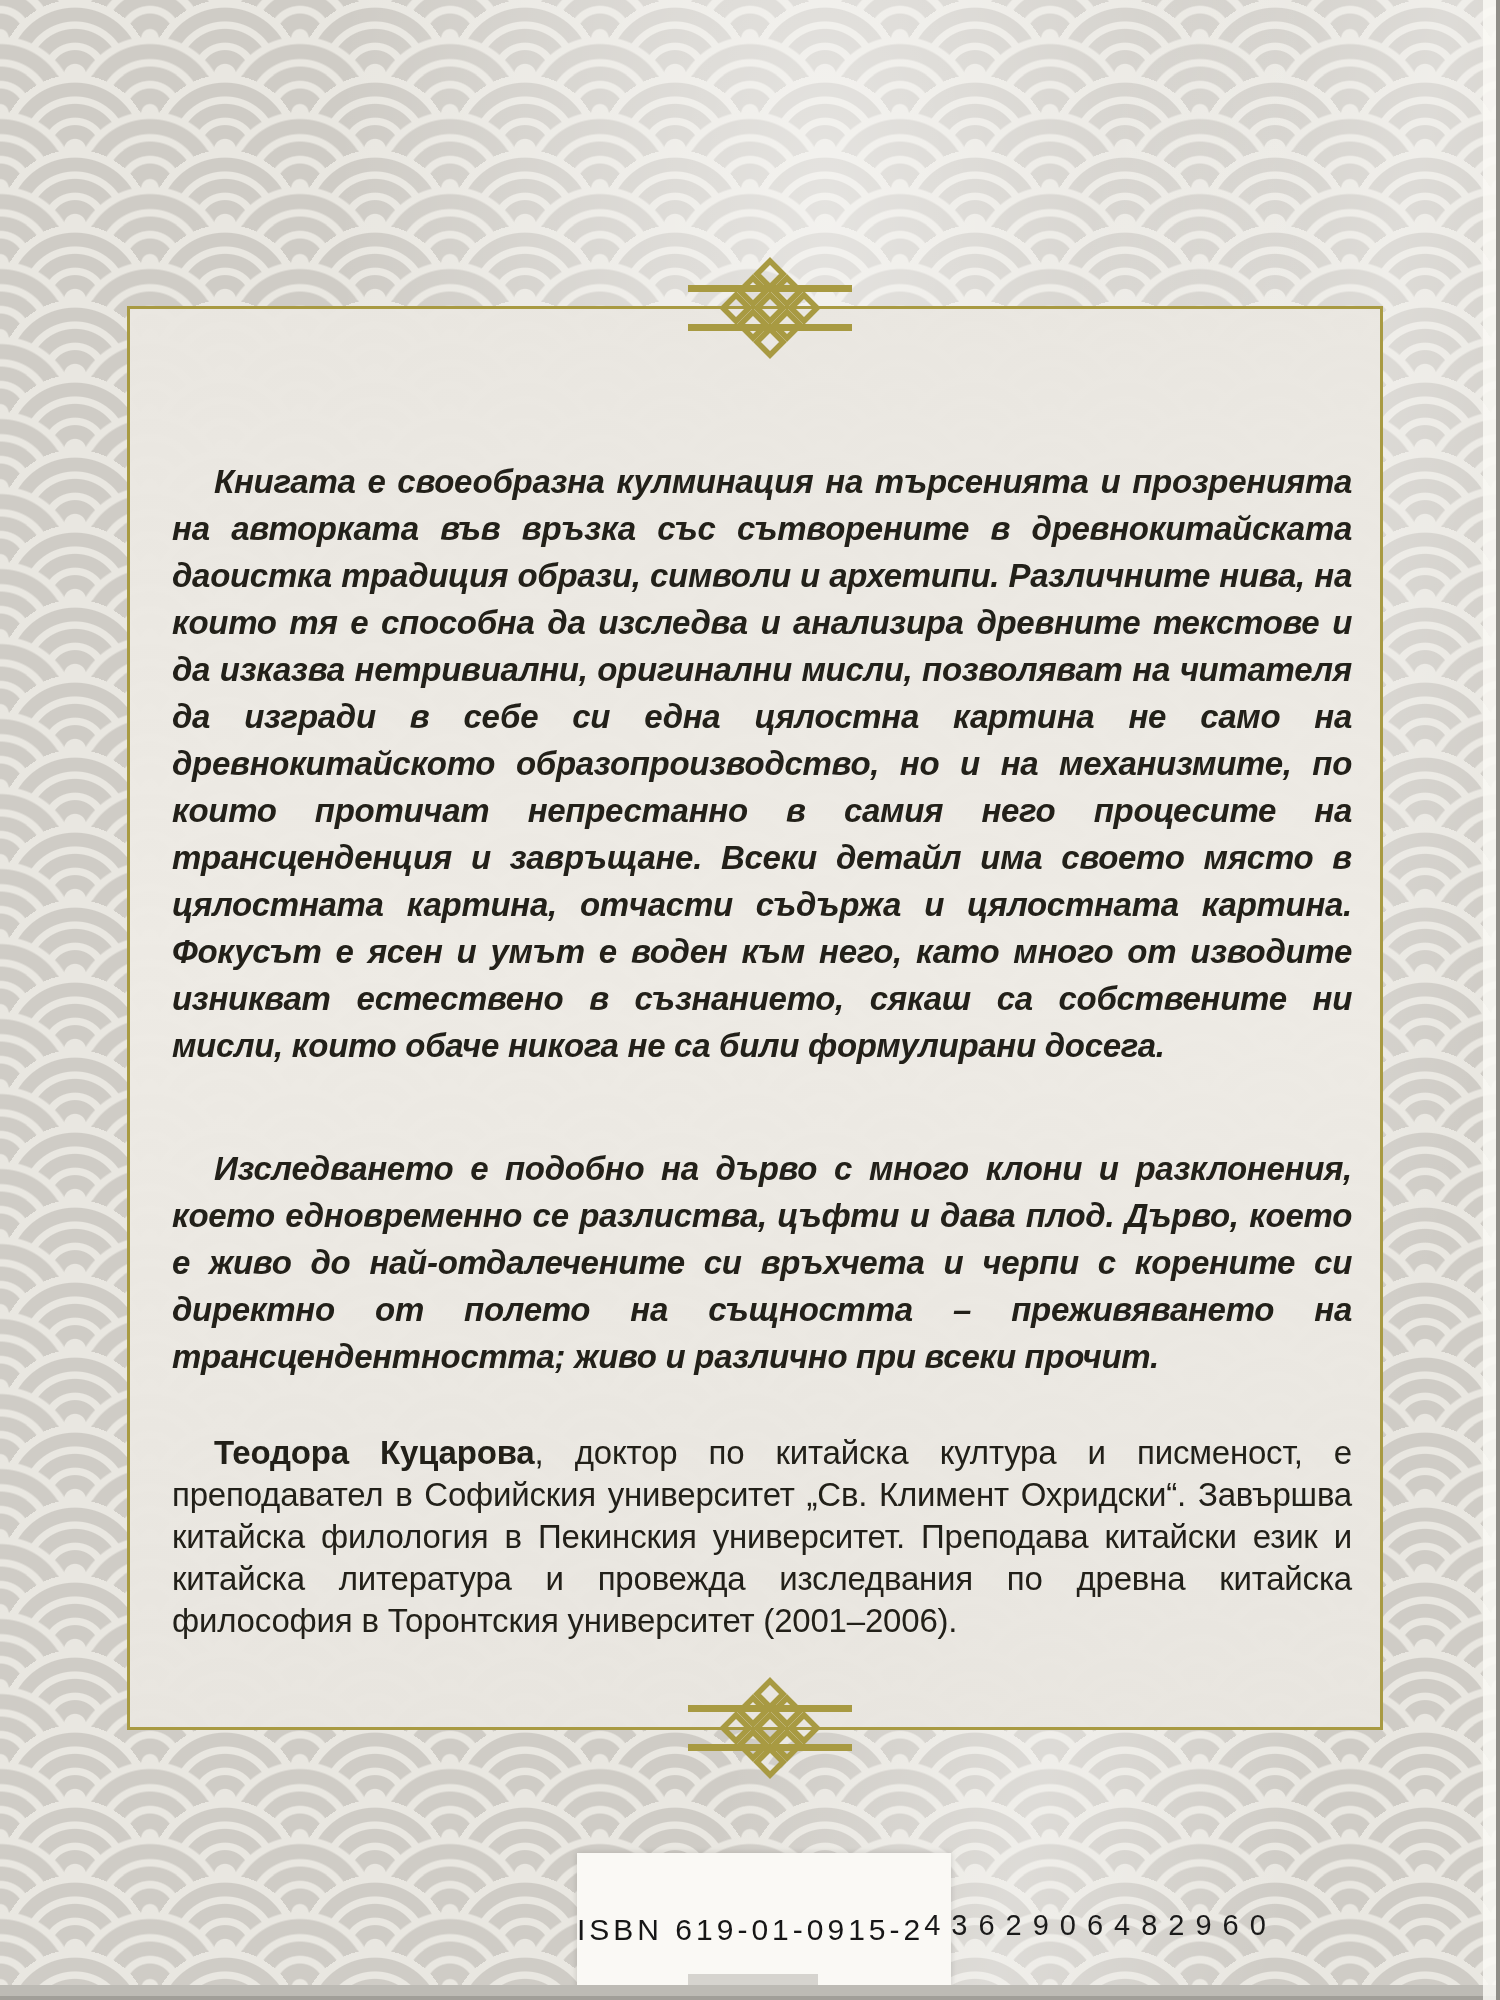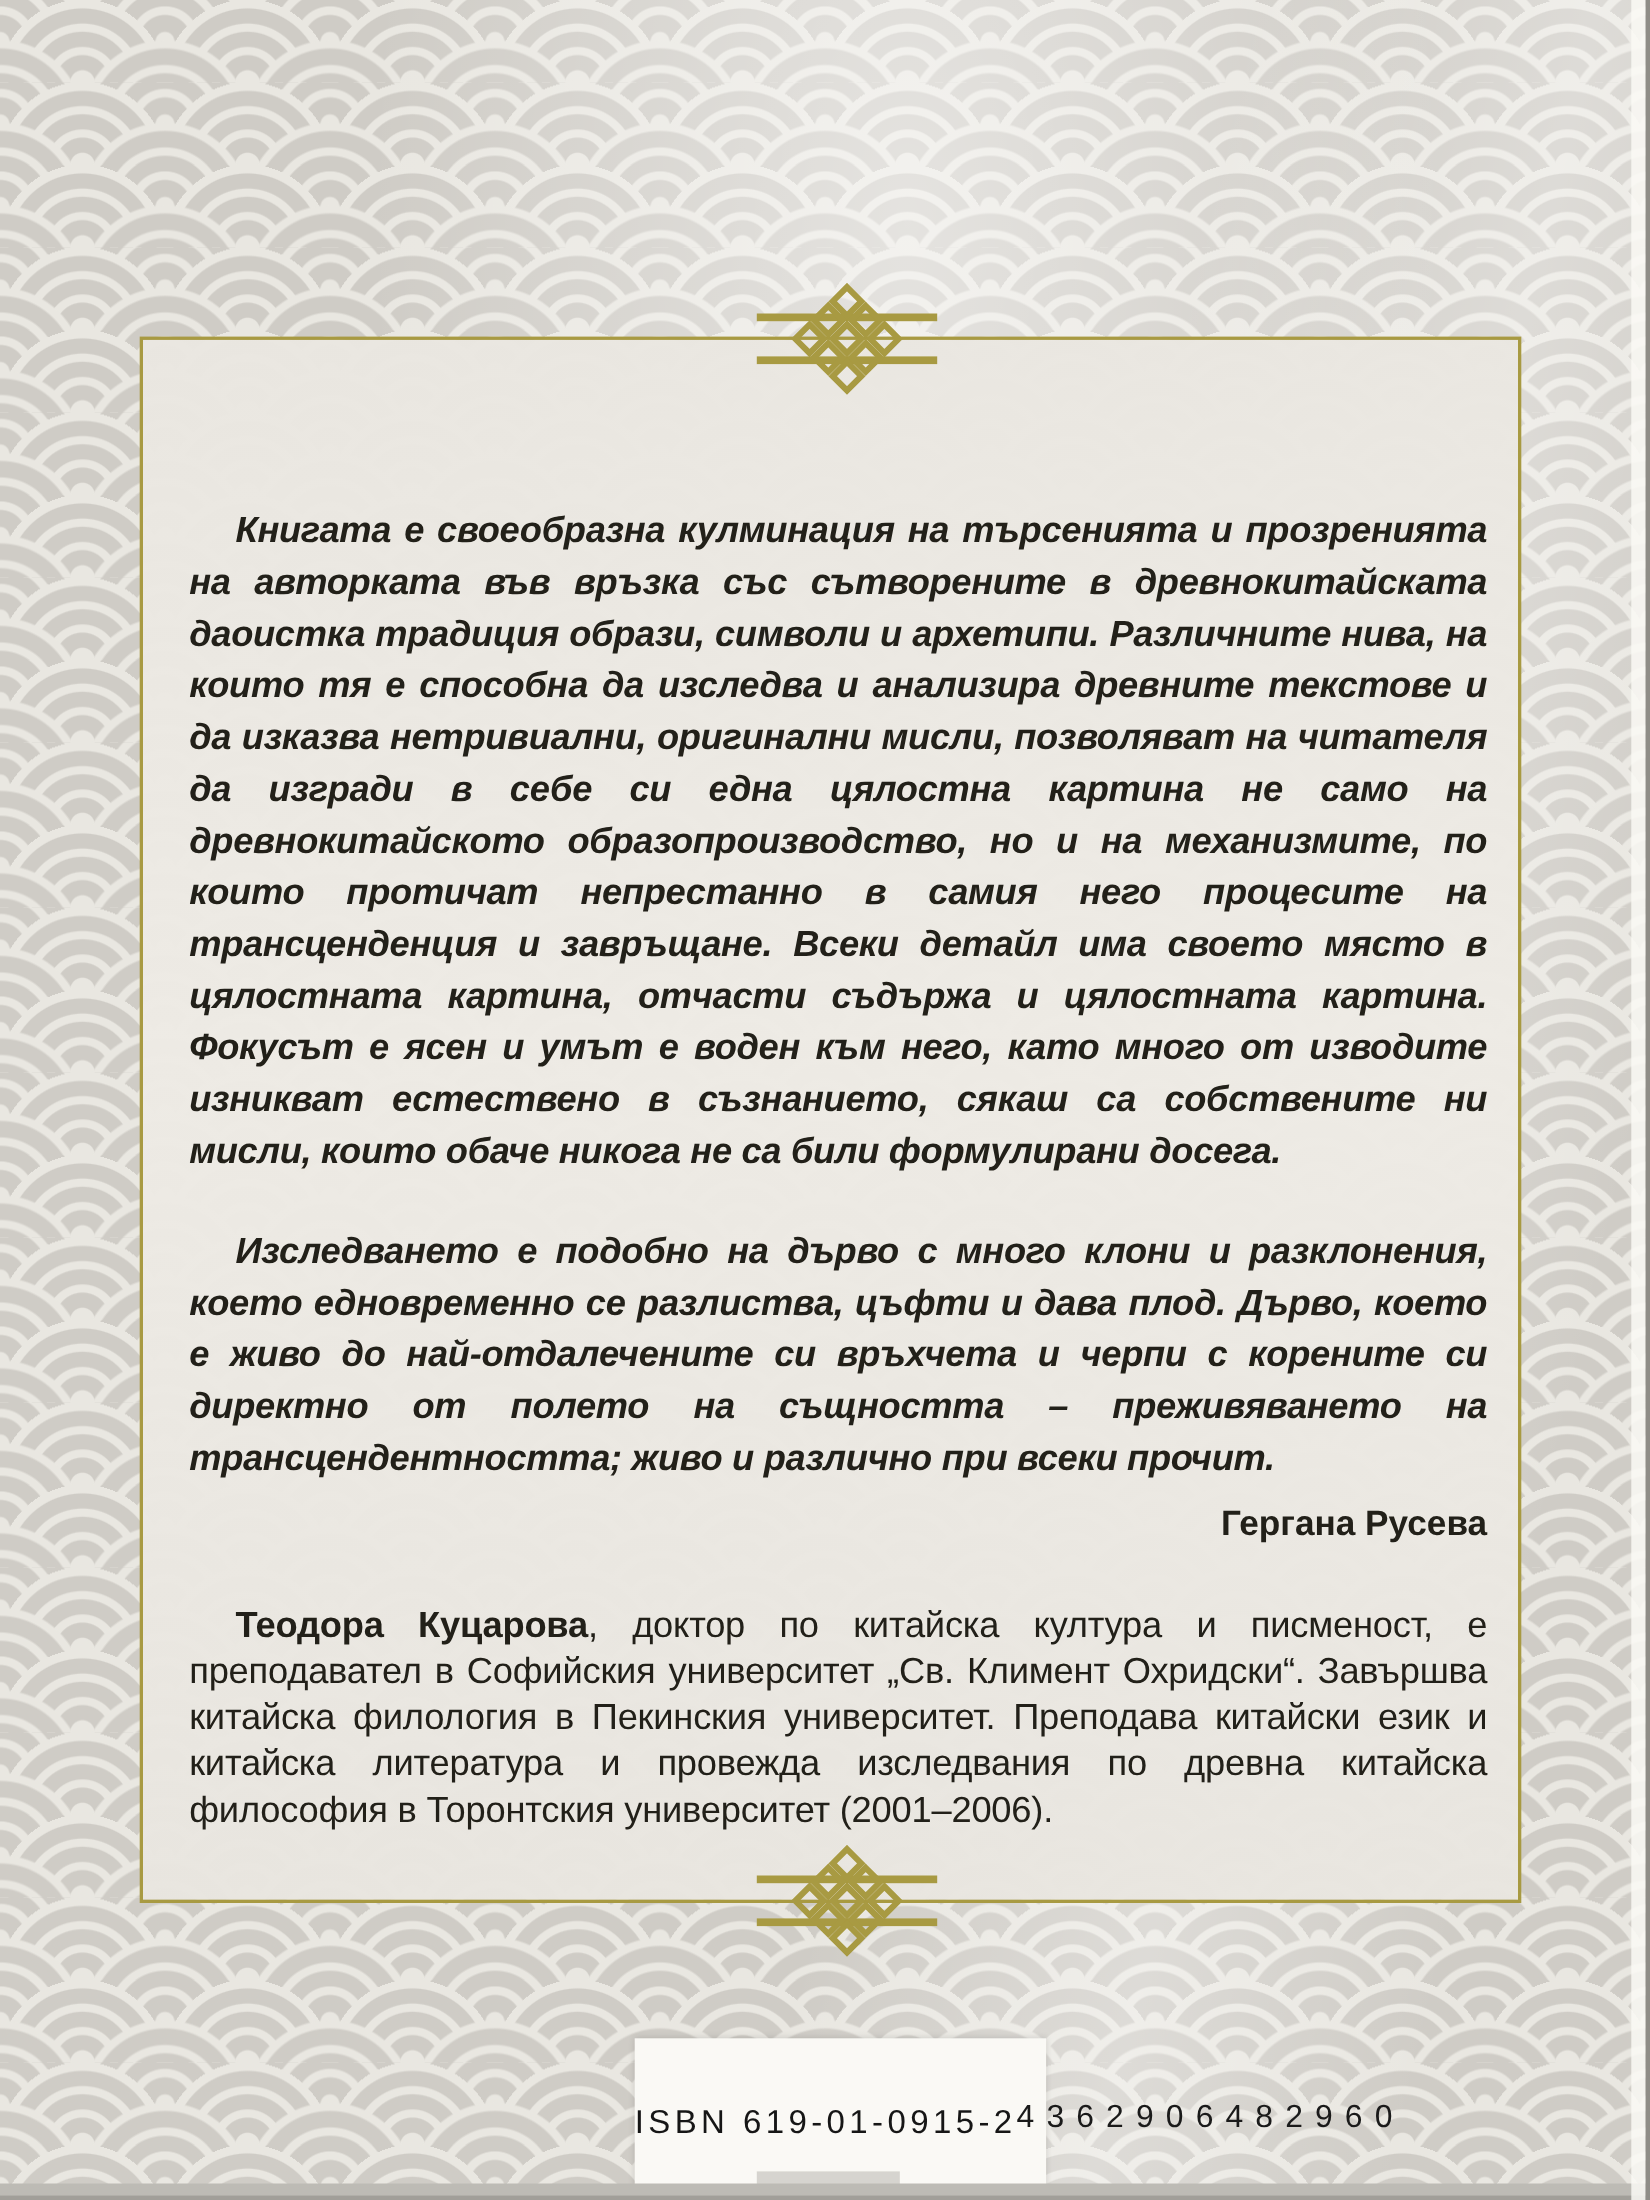--- a/index.html
+++ b/index.html
@@ -41,21 +41,21 @@
   .content{
     position:absolute;left:172px;top:458px;width:1180px;
     color:#222019;
   }
   .quote{
     margin:0;
     font-style:italic;font-weight:700;
     font-size:33px;line-height:47px;letter-spacing:-.3px;
     text-align:justify;text-indent:42px;
   }
-  .quote.second{margin-top:44px;}
+  .quote.second{margin-top:76px;}
   .attribution{
     margin:16px 0 0 0;
     font-weight:700;font-size:32px;line-height:40px;
     text-align:right;
   }
   .bio{
     margin:52px 0 0 0;
     font-weight:400;font-size:33px;line-height:42px;letter-spacing:-.2px;
     text-align:justify;text-indent:42px;
   }
@@ -126,21 +126,20 @@
       <path d="M144 47 l13 13 l-13 13 l-13 -13 Z"></path>
       <path d="M93 64 l13 13 l-13 13 l-13 -13 Z"></path>
       <path d="M127 64 l13 13 l-13 13 l-13 -13 Z"></path>
       <path d="M110 81 l13 13 l-13 13 l-13 -13 Z"></path>
     </g>
   </svg>
 
   <div class="content">
     <p class="quote">Книгата е своеобразна кулминация на търсенията и прозренията на авторката във връзка със сътворените в древнокитайската даоистка традиция образи, символи и архетипи. Различните нива, на които тя е способна да изследва и анализира древните текстове и да изказва нетривиални, оригинални мисли, позволяват на читателя да изгради в себе си една цялостна картина не само на древнокитайското образопроизводство, но и на механизмите, по които протичат непрестанно в самия него процесите на трансценденция и завръщане. Всеки детайл има своето място в цялостната картина, отчасти съдържа и цялостната картина. Фокусът е ясен и умът е воден към него, като много от изводите изникват естествено в съзнанието, сякаш са собствените ни мисли, които обаче никога не са били формулирани досега.</p>
     <p class="quote second">Изследването е подобно на дърво с много клони и разклонения, което едновременно се разлиства, цъфти и дава плод. Дърво, което е живо до най-отдалечените си връхчета и черпи с корените си директно от полето на същността – преживяването на трансцендентността; живо и различно при всеки прочит.</p>
-    <p class="attribution">Гергана Русева</p>
     <p class="bio"><span class="bio-name">Теодора Куцарова</span><span>, доктор по китайска култура и писменост, е преподавател в Софийския университет „Св. Климент Охридски“. Завършва китайска филология в Пекинския университет. Преподава китайски език и китайска литература и провежда изследвания по древна китайска философия в Торонтския университет (2001–2006).</span></p>
   </div>
 
   <div class="isbn-label">
     <div class="isbn-text">ISBN 619-01-0915-2</div>
     <svg id="barcode" width="304" height="64" viewBox="0 0 304 64" xmlns="http://www.w3.org/2000/svg">
         <rect x="0.00" y="0" width="3.35" height="64" fill="#141414"></rect>
         <rect x="6.40" y="0" width="3.35" height="64" fill="#141414"></rect>
         <rect x="12.80" y="0" width="3.35" height="64" fill="#141414"></rect>
         <rect x="16.00" y="0" width="3.35" height="64" fill="#141414"></rect>

